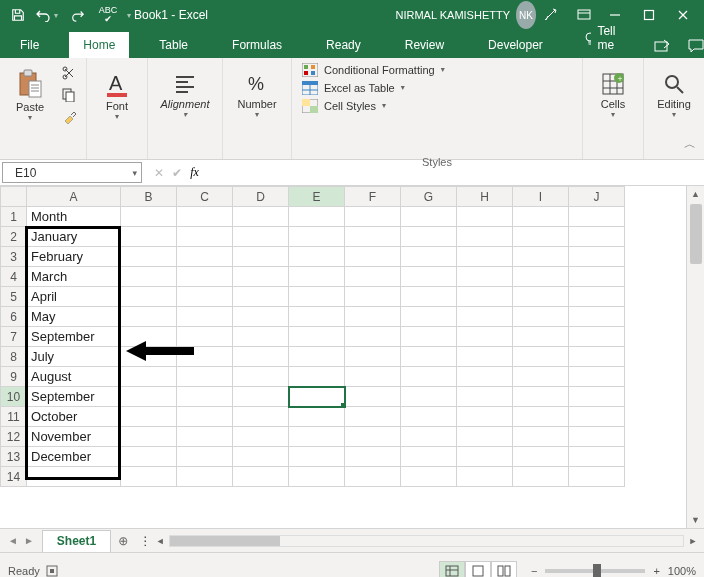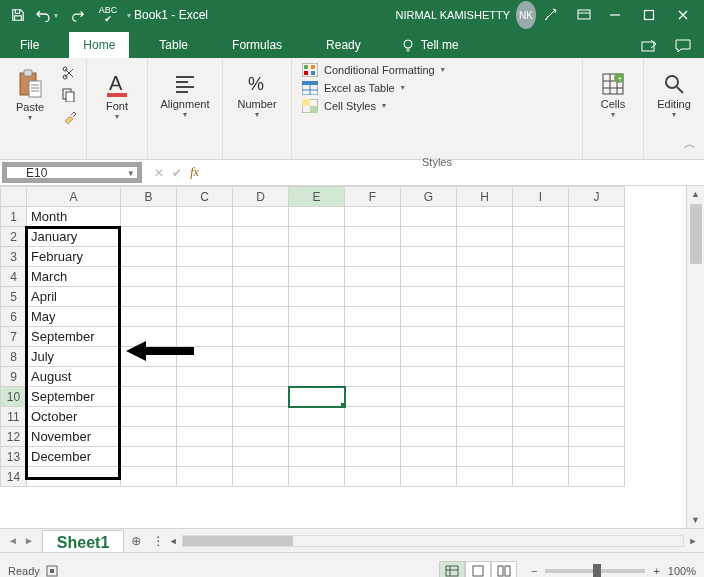--- a/index.html
+++ b/index.html
@@ -33,24 +33,24 @@
   .bigbtn { display:flex; flex-direction:column; align-items:center; justify-content:center; width:48px; height:66px; gap:2px; font-size:11px; color:#333; border:1px solid transparent; border-radius:2px;}
   .minibtns { display:flex; flex-direction:column; gap:2px; }
   .minibtn { width:22px; height:20px; display:flex; align-items:center; justify-content:center;}
   .ddarrow { font-size:8px; color:#666; margin-top:-2px;}
   .styles-body { display:flex; flex-direction:column; gap:2px; align-items:flex-start; }
   .style-row { display:flex; align-items:center; gap:6px; font-size:11px; padding:1px 4px;}
   .collapse-ribbon { position:absolute; right:8px; bottom:6px; color:#666; font-size:12px;}
 
   
   .fxrow { height: 26px; background:#fff; border-bottom:1px solid #d4d4d4; display:flex; align-items:stretch; }
-  .namebox { width:140px; border-right:1px solid #ccc; padding:0 19px; display:flex; align-items:center; font-size:12px; position:relative; background:#fff; border:5px solid #a3a3a3; margin:2px;}
+  .namebox { width:140px; border-right:1px solid #ccc; padding:0 12px; display:flex; align-items:center; font-size:12px; position:relative; background:#fff; border:1px solid #a3a3a3; margin:2px;}
   .namebox .dd { position:absolute; right:4px; color:#666; font-size:9px;}
   .fxbtns { display:flex; align-items:center; gap:8px; padding:0 10px; color:#aaa; }
-  .fxsym { font-style:italic; font-family:'Times New Roman',serif; color:#a16207;}
+  .fxsym { font-style:italic; font-family:'Times New Roman',serif; color:#000000;}
   .fxinput { flex:1; padding:0 6px; display:flex; align-items:center;}
 
   
   .gridwrap { position:relative; height: 342px; background:#fff; overflow:hidden; display:flex;}
   .gridinner { flex:1; overflow:hidden; position:relative;}
   table.sheet { border-collapse:collapse; table-layout:fixed; }
   table.sheet th, table.sheet td { border:1px solid #d4d4d4; font-size:13px; font-weight:400; color:#222; background:#fff; overflow:hidden; white-space:nowrap; }
   table.sheet thead th { background:#f3f2f1; text-align:center; height:20px; color:#555; font-size:12px;}
   table.sheet thead th.sel { background:#d2e8d4;}
   table.sheet tbody th { background:#f3f2f1; text-align:center; width:26px; color:#555; font-size:12px; font-weight:400;}
@@ -64,21 +64,21 @@
   .vscroll .thumb{ width:12px; height:60px; background:#c8c8c8; margin-top:2px; border-radius:2px;}
   .thickbox { position:absolute; border:3px solid #000; }
 
   
   .arrow-ann { position:absolute; }
 
   
   .sheetrow { height:24px; background:#f3f2f1; border-top:1px solid #d4d4d4; display:flex; align-items:stretch; }
   .sheetnav { display:flex; align-items:center; gap:2px; padding:0 6px; color:#888;}
   .sheetnav span{ font-size:10px; padding:0 2px;}
-  .sheettab { padding:3px 14px; background:#fff; border:1px solid #ccc; border-bottom:none; font-size:16px; color:#217346; font-weight:600; margin-top:1px;}
+  .sheettab { padding:3px 14px; background:#fff; border:1px solid #ccc; border-bottom:none; font-size:12px; color:#217346; font-weight:600; margin-top:1px;}
   .addsheet { width:24px; display:flex; align-items:center; justify-content:center; color:#666;}
   .hscroll { flex:1; display:flex; align-items:center; padding:0 4px; gap:2px;}
   .hscroll .track{ flex:1; height:12px; background:#f3f2f1; border:1px solid #ddd; position:relative;}
   .hscroll .thumb{ position:absolute; left:0; top:0; bottom:0; width:110px; background:#c8c8c8;}
   .hscroll .arrow{ width:14px; text-align:center; color:#666; font-size:9px;}
 
   
   .status { height:36px; background:#f3f2f1; border-top:1px solid #d4d4d4; display:flex; align-items:center; padding:0 8px; gap:6px; font-size:11px; color:#555;}
   .status .views { margin-left:auto; display:flex; gap:0;}
   .viewbtn { width:26px; height:20px; border:1px solid #ccc; display:flex; align-items:center; justify-content:center; background:#fff;}
@@ -155,20 +155,22 @@
       </div>
   </div>
 </div>
 
 <div class="tabrow">
   <div class="tab">File</div>
   <div class="tab active">Home</div>
   <div class="tab">Table</div>
   <div class="tab">Formulas</div>
   <div class="tab">Ready</div>
+  <div class="tab">Review</div>
+  <div class="tab">Developer</div>
   <div class="tellme">
     <svg width="14" height="14">
         <circle cx="7" cy="6" r="4" fill="none" stroke="#fff"></circle>
         <line x1="5" y1="11" x2="9" y2="11" stroke="#fff"></line>
         <line x1="5.5" y1="13" x2="8.5" y2="13" stroke="#fff"></line>
       </svg>
     <span>Tell me</span>
   </div>
   <div class="tabrow-right">
     <div class="tabicon">
@@ -237,21 +239,21 @@
           </svg>
         <span>Font</span>
         <span class="ddarrow">▾</span>
       </div>
     </div>
     <div class="group-label"></div>
   </div>
 
   <div class="group">
     <div class="group-body">
-      <div class="bigbtn" style="width:62px;">
+      <div class="bigbtn" style="width:62px;font-style:italic;">
         <svg width="24" height="24">
             <line x1="3" y1="5" x2="21" y2="5" stroke="#444" stroke-width="2"></line>
             <line x1="3" y1="10" x2="15" y2="10" stroke="#444" stroke-width="2"></line>
             <line x1="3" y1="15" x2="21" y2="15" stroke="#444" stroke-width="2"></line>
             <line x1="3" y1="20" x2="15" y2="20" stroke="#444" stroke-width="2"></line>
           </svg>
         <span>Alignment</span>
         <span class="ddarrow">▾</span>
       </div>
     </div>

